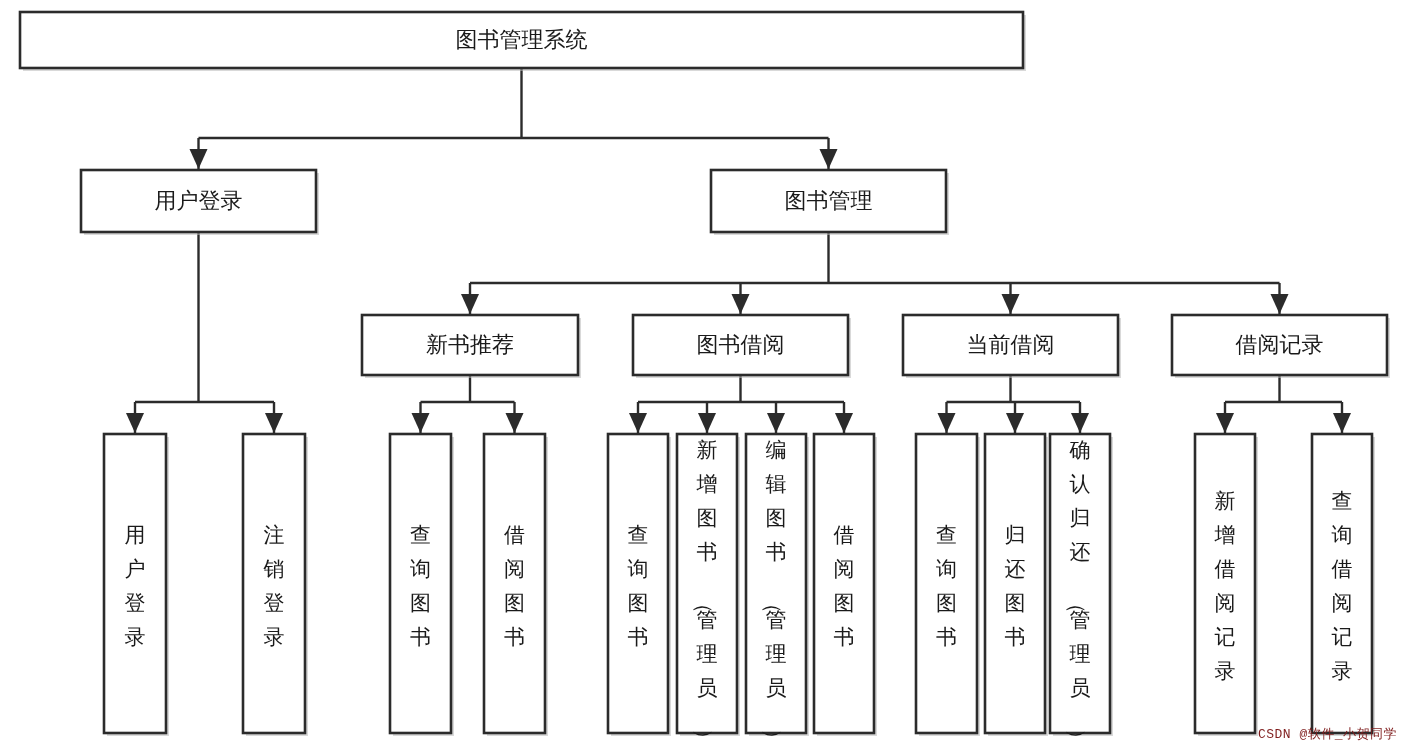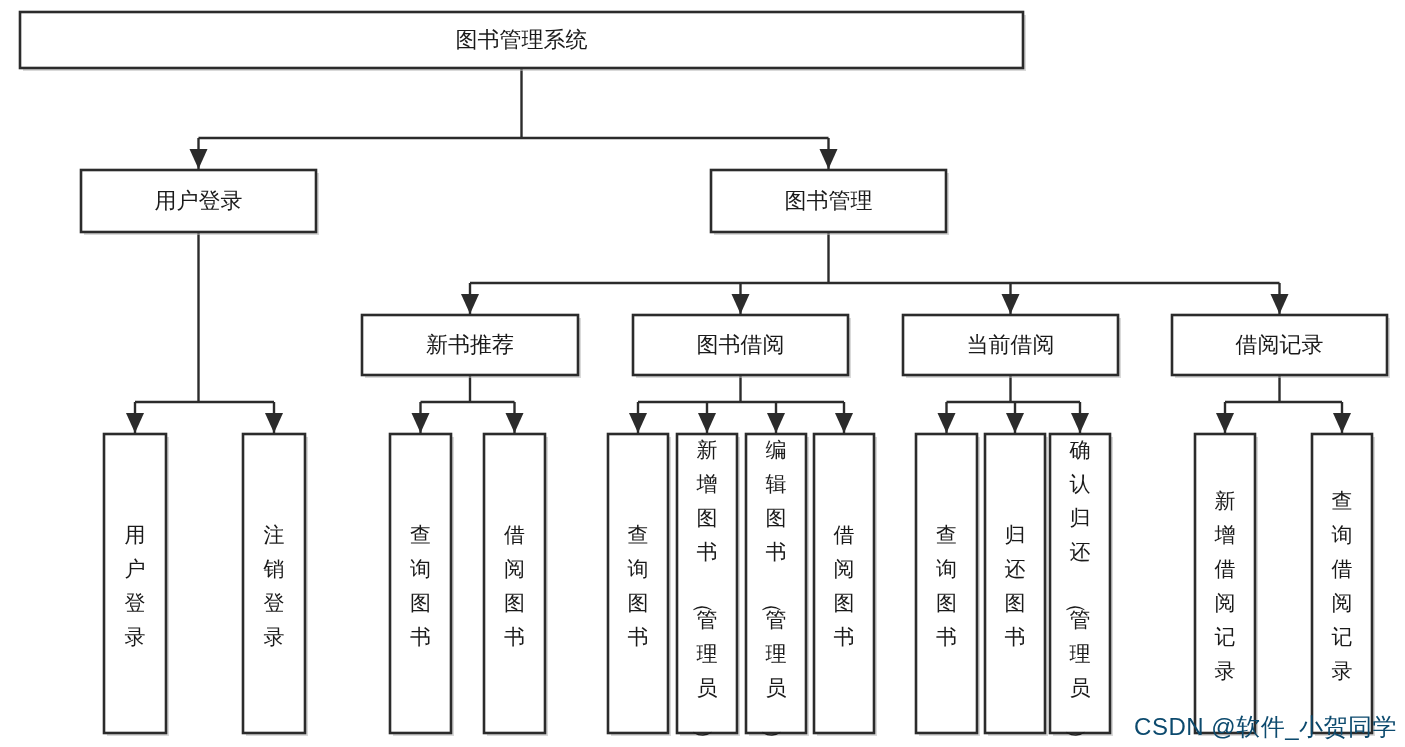--- a/index.html
+++ b/index.html
@@ -56,23 +56,23 @@
   .node-label-v {
     font-family: "Liberation Sans", "DejaVu Sans", sans-serif;
     font-size: 21px;
     fill: #1a1a1a;
     text-anchor: middle;
   }
   .watermark {
     position: absolute;
     right: 8px;
     bottom: 4px;
-    font-family: Liberation Sans, sans-serif;
-    font-size: 24px;
-    color: #0c4a6e;
+    font-family: Liberation Mono, monospace;
+    font-size: 13px;
+    color: #7f1d1d;
     white-space: nowrap;
     letter-spacing: 0.5px;
     user-select: none;
   }
 </style>
 </head>
 <body>
 
 <div id="diagram-root">
   <svg id="tree-svg" viewBox="0 0 1405 747">

